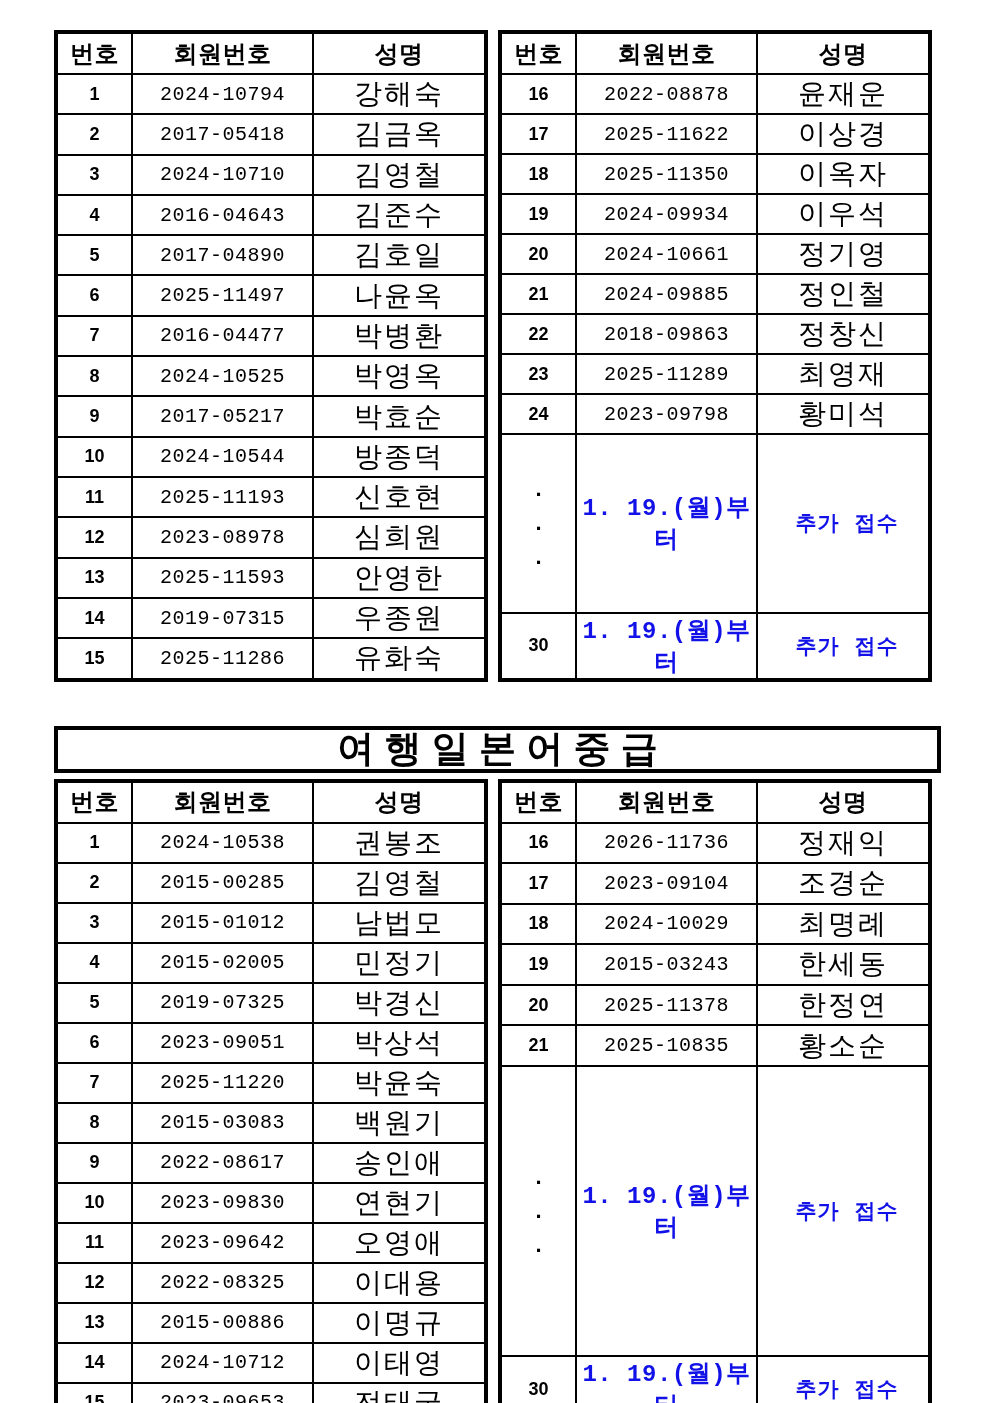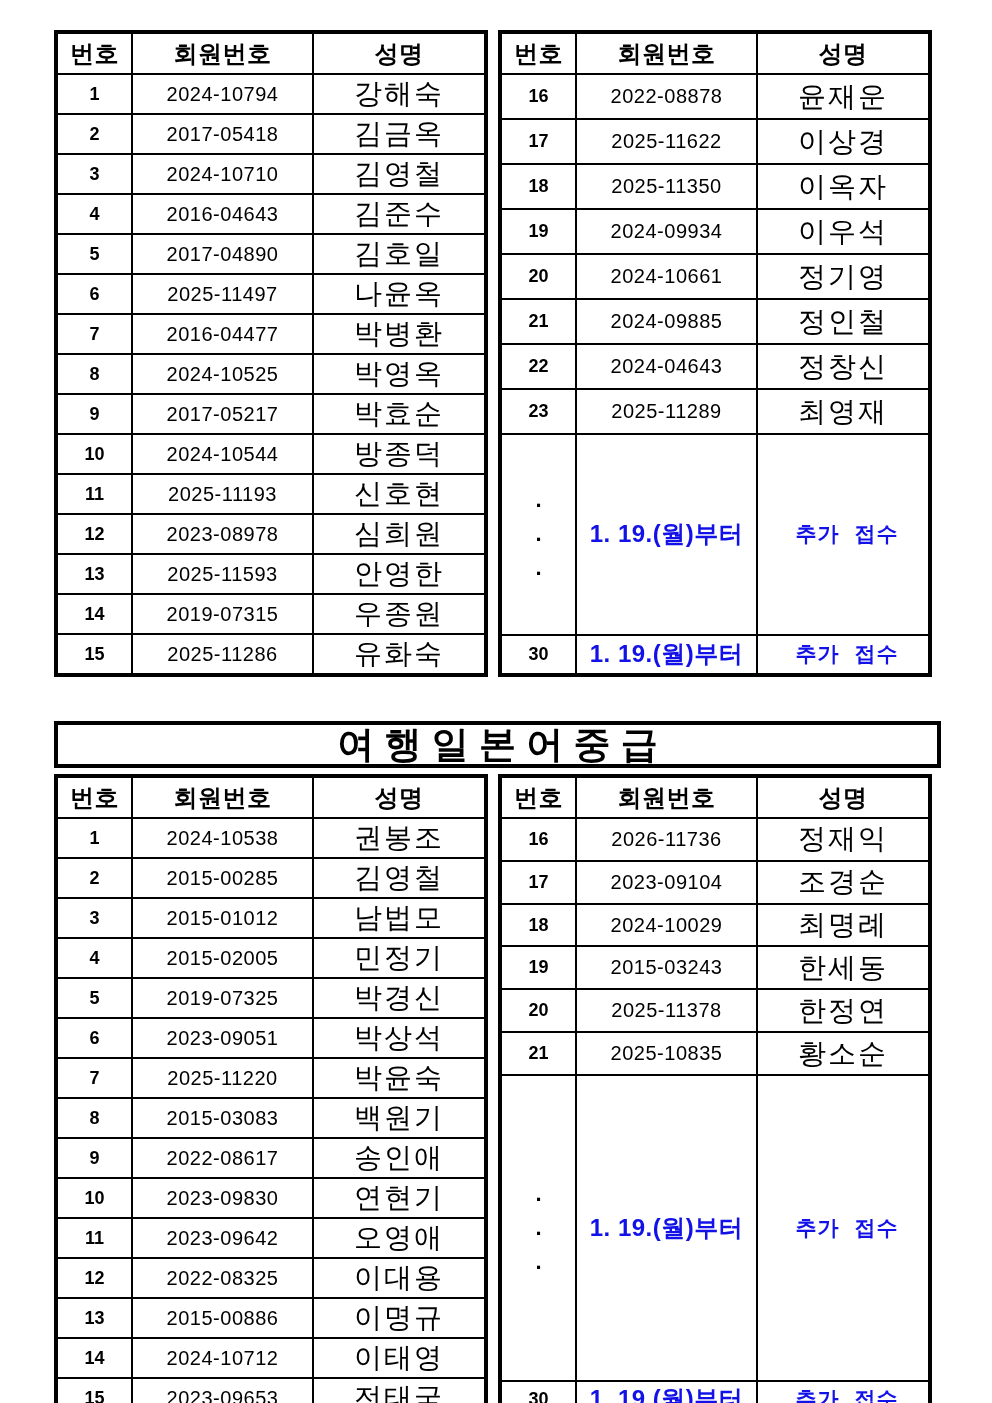--- a/index.html
+++ b/index.html
@@ -36,21 +36,21 @@
     padding: 0;
     text-align: center;
     vertical-align: middle;
     overflow: hidden;
   }
   table.roster thead tr { height: 42px; }
   table.roster tbody tr { height: 35.7px; }
 
   th { font-size: 24px; font-weight: bold; letter-spacing: 0.5px; }
   .col-no   { width: 76px; }
-  .col-id   { width: 181px; }
+  .col-id   { width: 181px; font-family: Liberation Mono, monospace; }
   .col-name { width: 173px; }
 
   td.col-no   { font-size: 18px; font-weight: bold; }
   td.col-id   { font-size: 20px; letter-spacing: 0.5px; }
   td.col-name { font-size: 28px; letter-spacing: 2px; }
 
   td.blue {
     color: var(--accent-blue, #1212e8);
     font-weight: bold;
     letter-spacing: 0.5px;
@@ -198,27 +198,32 @@
               <td class="col-id">2024-10661</td>
               <td class="col-name">정기영</td>
             </tr>
             <tr>
               <td class="col-no">21</td>
               <td class="col-id">2024-09885</td>
               <td class="col-name">정인철</td>
             </tr>
             <tr>
               <td class="col-no">22</td>
-              <td class="col-id">2024-04643</td>
+              <td class="col-id">2018-09863</td>
               <td class="col-name">정창신</td>
             </tr>
             <tr>
               <td class="col-no">23</td>
               <td class="col-id">2025-11289</td>
               <td class="col-name">최영재</td>
+            </tr>
+            <tr>
+              <td class="col-no">24</td>
+              <td class="col-id">2023-09798</td>
+              <td class="col-name">황미석</td>
             </tr>
             <tr style="height: 178.5px;">
               <td class="col-no dots-cell">
                 <span class="dots-stack">
                   <span class="dot">.</span>
                   <span class="dot">.</span>
                   <span class="dot">.</span>
                 </span>
               </td>
               <td class="col-id blue">1. 19.(월)부터</td>

